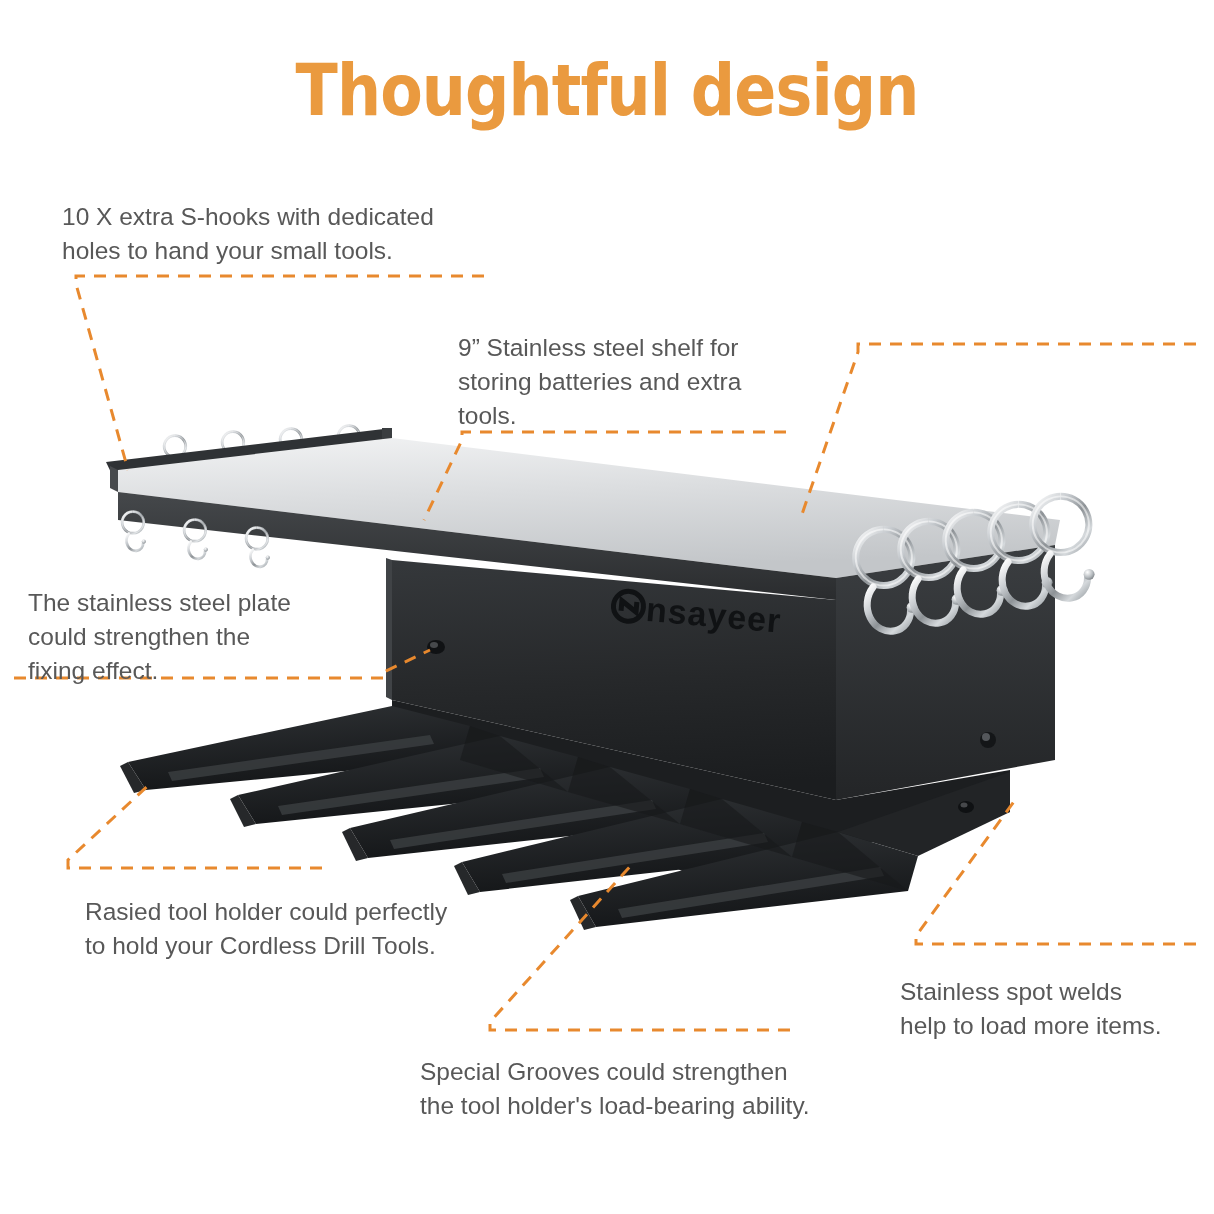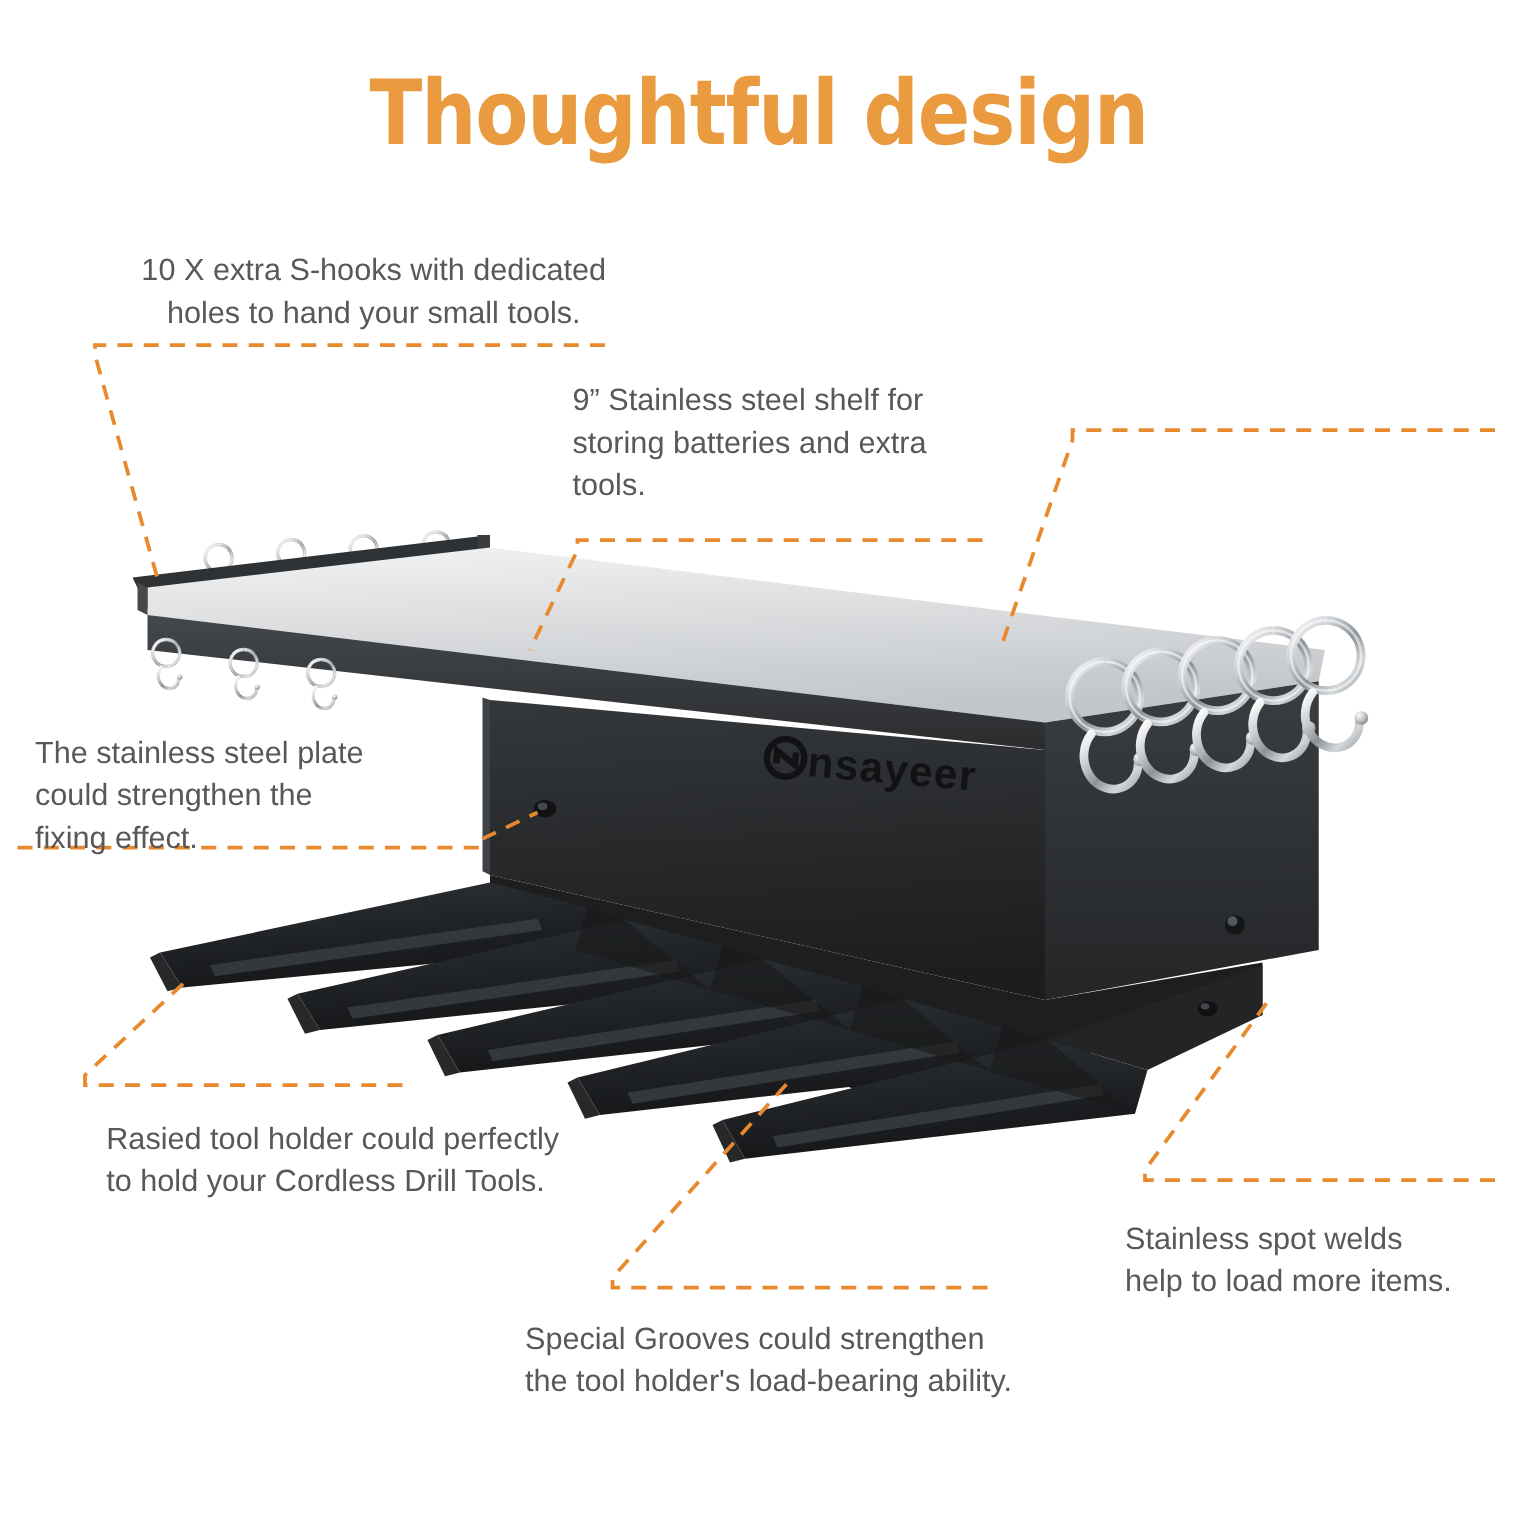--- a/index.html
+++ b/index.html
@@ -35,22 +35,22 @@
 
   
   .callout {
     position: absolute;
     color: #585858;
     font-size: 24.5px;
     line-height: 34px;
     font-family: "Liberation Sans", sans-serif;
     white-space: pre-line;
   }
-  .c-tl   { left: 74px;  top: 200px;  width: 450px; text-align: center; }
-  .c-mid  { left: 458px; top: 304px;  width: 330px; }
+  .c-tl   { left: 62px;  top: 200px;  width: 450px; }
+  .c-mid  { left: 458px; top: 331px;  width: 330px; }
   .c-tr   { left: 833px; top: 228px;  width: 375px; }
   .c-ml   { left: 28px;  top: 586px;  width: 330px; }
   .c-bl   { left: 57px;  top: 895px;  width: 430px; margin-left: 28px; }
   .c-bc   { left: 420px; top: 1055px; width: 470px; }
   .c-br   { left: 900px; top: 975px;  width: 310px; }
 
   
   #leaders {
     position: absolute;
     left: 0; top: 0;

